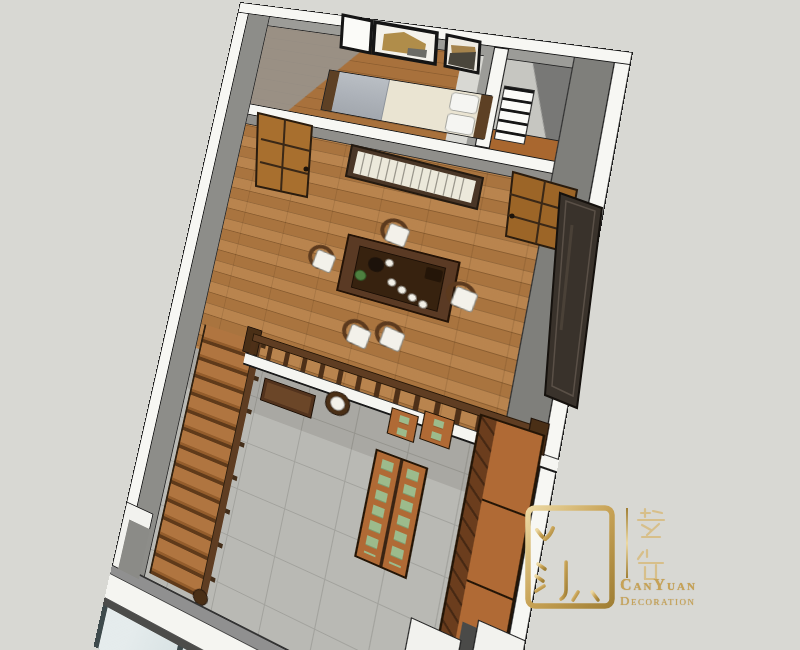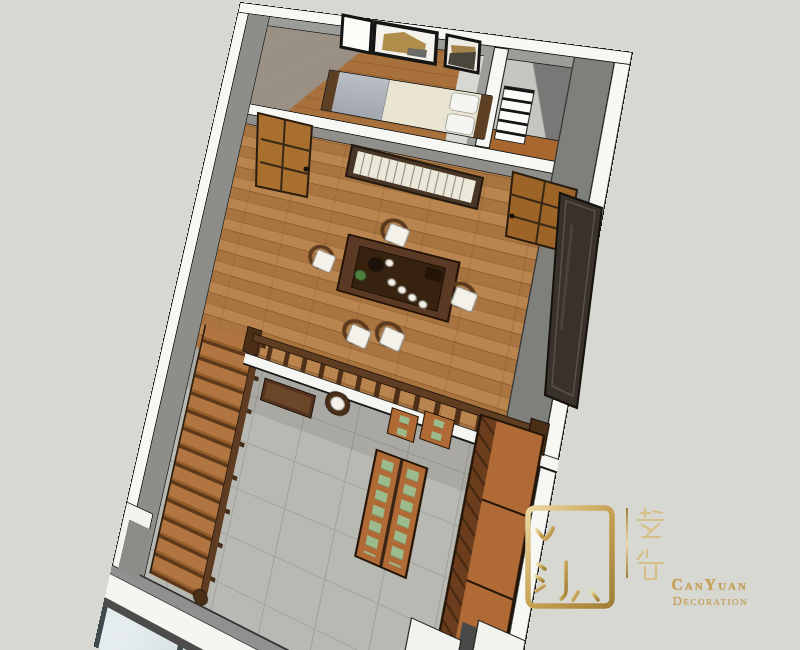--- a/index.html
+++ b/index.html
@@ -79,21 +79,21 @@
   .store-frame{background:#4c4c4a;}
   .store-glass{background-color:var(--glass-blue,#c5d4d6);
     background-image:repeating-linear-gradient(90deg,#3e4a4c 0 6px,transparent 6px 92px),
                      linear-gradient(100deg,rgba(255,255,255,.55) 10%,rgba(255,255,255,0) 45%);}
   .pier{background:#f2f2ee;border:1px solid #222;}
   .pier-face{background:#8b8b87;}
   .entry-gap{background:#4a4a48;}
   
   .overlay{position:absolute;left:0;top:0;pointer-events:none;}
   
-  .logo{position:absolute;left:520px;top:500px;width:230px;height:140px;text-align:right;}
+  .logo{position:absolute;left:520px;top:500px;width:230px;height:140px;}
   .logo-divider{position:absolute;left:106px;top:8px;width:2px;height:70px;
     background:linear-gradient(180deg,#a07f35,#ecd9a4,#a07f35);}
   .brand{position:absolute;left:100px;top:76px;width:128px;color:var(--gold,#c7a255);
     font-family:"Liberation Serif",serif;font-variant:small-caps;line-height:1.15;
     text-shadow:0 0 1px rgba(160,127,53,.6);}
   .brand-line1{font-size:16px;letter-spacing:2px;font-weight:bold;}
   .brand-line2{font-size:13px;letter-spacing:1.5px;}
 </style>
 </head>
 <body>

